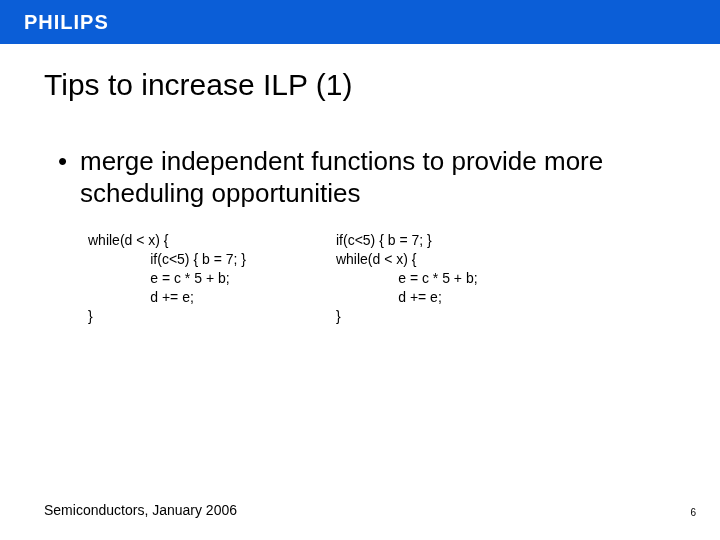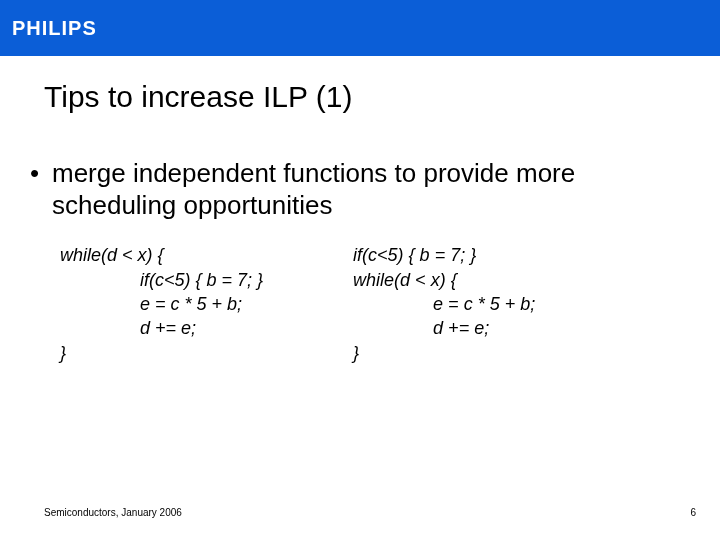--- a/index.html
+++ b/index.html
@@ -6,41 +6,41 @@
   body {
     width: 720px;
     height: 540px;
     background: #ffffff;
     font-family: Arial, Helvetica, sans-serif;
     position: relative;
     overflow: hidden;
   }
   .topbar {
     width: 100%;
-    height: 56px;
+    height: 44px;
     background: #0b5ed7;
     display: flex;
     align-items: center;
-    padding-left: 12px;
+    padding-left: 24px;
   }
   .brand {
     color: #ffffff;
     font-weight: 900;
     font-size: 20px;
     letter-spacing: 1px;
     font-family: Arial, Helvetica, sans-serif;
   }
   .title {
     font-size: 30px;
     color: #000;
     padding: 24px 8px 0 44px;
     font-weight: normal;
   }
   .content {
-    padding: 44px 44px 0 24px;
+    padding: 44px 44px 0 52px;
   }
   .bullets {
     list-style: none;
     font-size: 26px;
     color: #000;
     line-height: 1.22;
   }
   .bullets li {
     position: relative;
     padding-left: 28px;
@@ -56,30 +56,29 @@
   }
   .code-row {
     display: flex;
     margin-top: 22px;
     padding-left: 36px;
     gap: 90px;
   }
   .code-col {
     white-space: pre;
     font-family: Arial, Helvetica, sans-serif;
-    font-size: 18px;
+    font-size: 14px;
     color: #000;
     line-height: 1.35;
-    font-style: italic;
   }
   .footer-left {
     position: absolute;
     bottom: 22px;
     left: 44px;
-    font-size: 10px;
+    font-size: 14px;
     color: #000;
   }
   .footer-right {
     position: absolute;
     bottom: 22px;
     right: 24px;
     font-size: 10px;
     color: #000;
   }
 </style>

